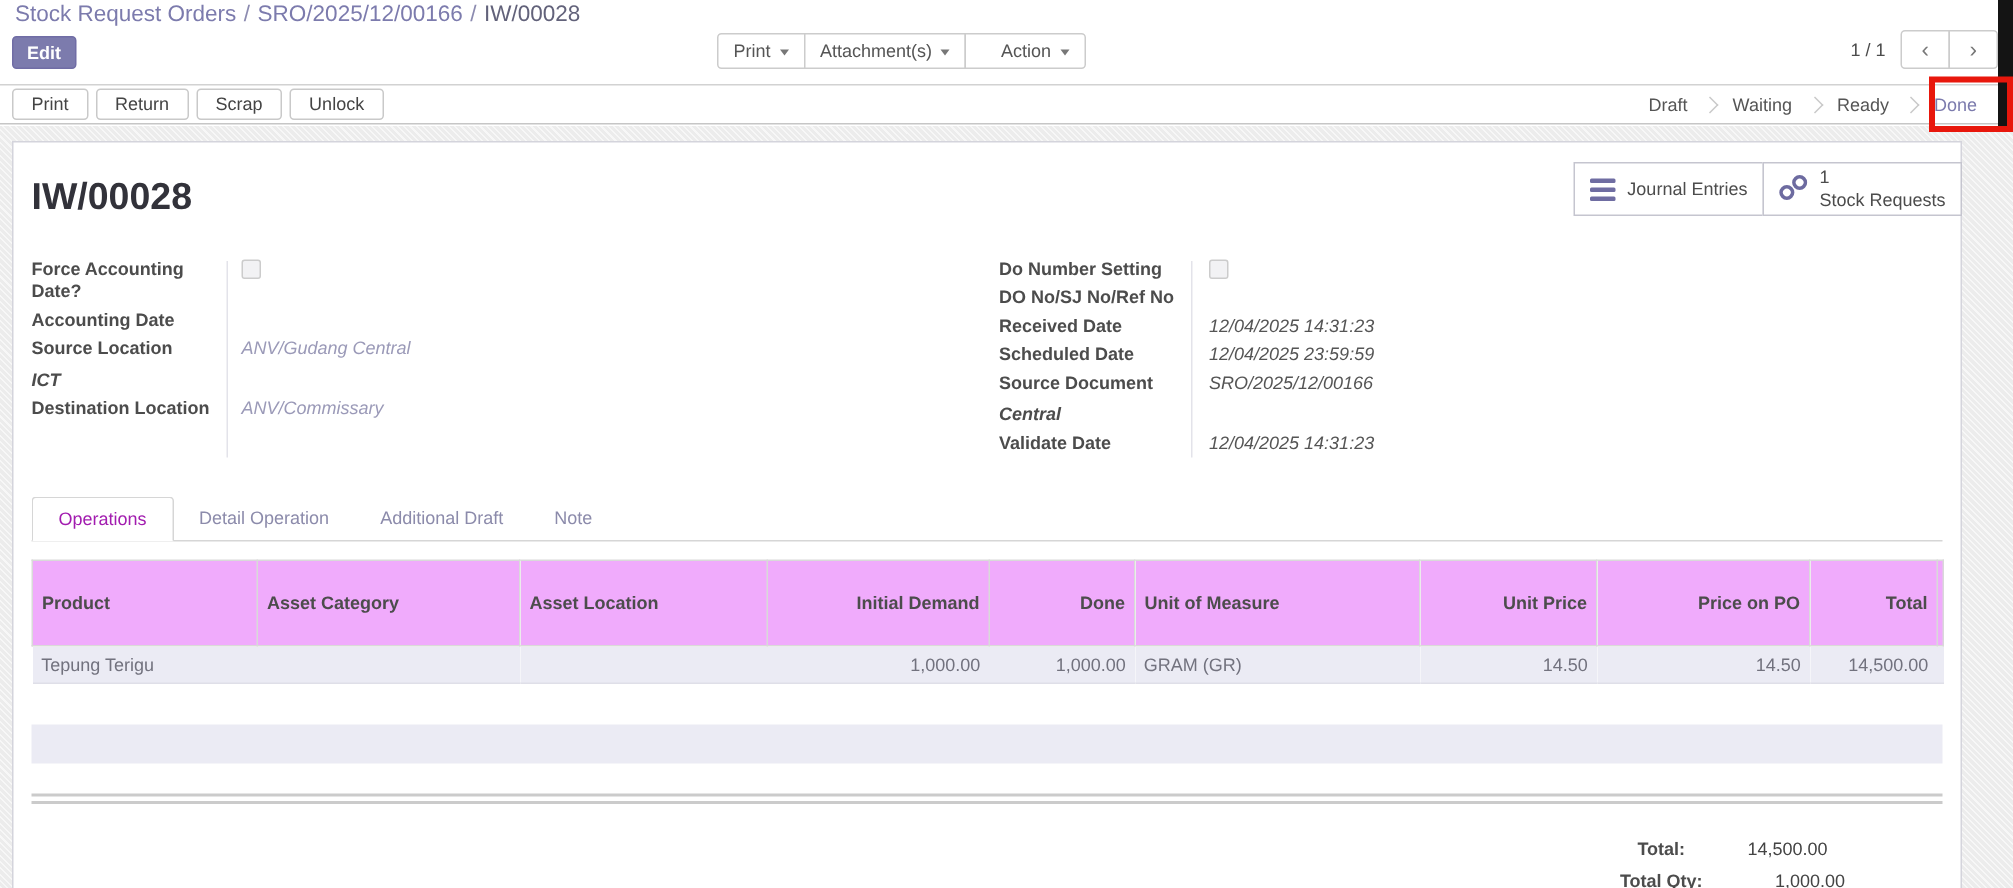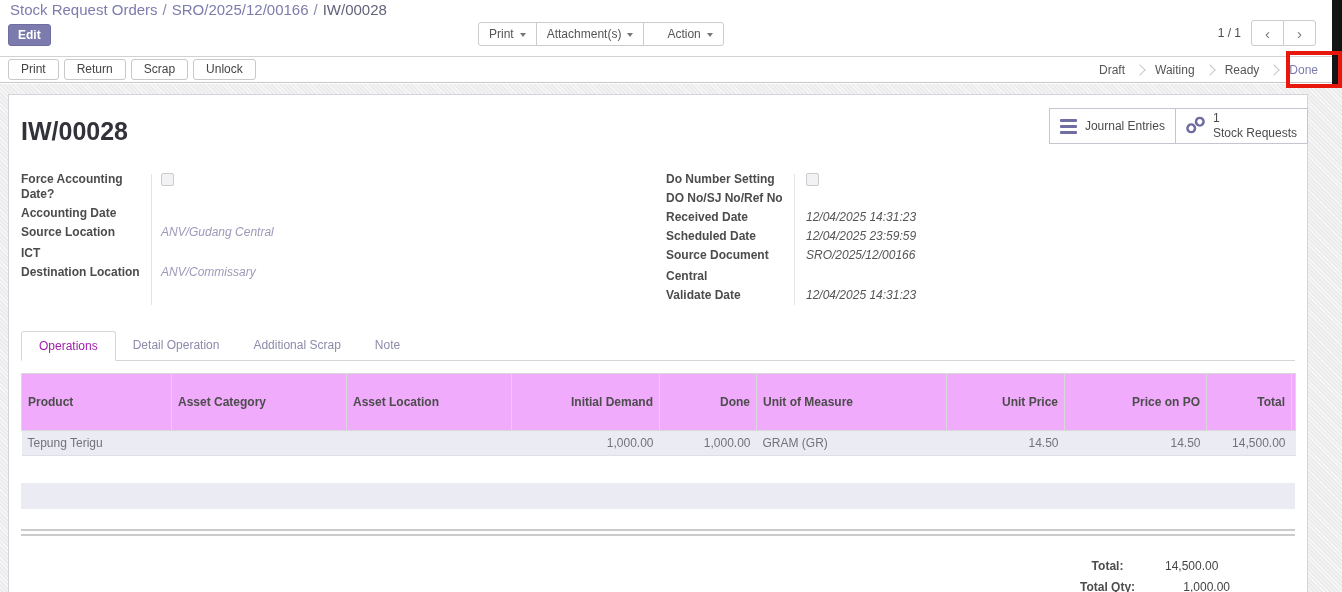--- a/index.html
+++ b/index.html
@@ -3,21 +3,21 @@
 <meta charset="utf-8">
 <style>
   * { margin:0; padding:0; box-sizing:border-box; }
   html,body { width:1342px; height:592px; overflow:hidden; }
   body {
     font-family:"Liberation Sans", sans-serif;
     font-size:12px; color:#4c4c4c; background:#fff; position:relative;
   }
 
   
-  .control-panel { position:absolute; top:0; left:0; right:16px; height:56px; background:#fff; }
+  .control-panel { position:absolute; top:0; left:0; right:0; height:56px; background:#fff; }
   .breadcrumb { position:absolute; left:10px; top:1px; font-size:15px; }
   .crumb-link { color:#7c7bad; cursor:pointer; }
   .crumb-sep { color:#8c8bb0; padding:0 5px; }
   .crumb-active { color:#62627a; }
   .edit-btn {
     position:absolute; left:8px; top:24px; background:#7c7bad; border:1px solid #706da5;
     color:#fff; font-size:12px; font-weight:bold; padding:3px 9px; border-radius:3px; cursor:pointer;
   }
   .center-group { position:absolute; left:478px; top:22px; display:flex; }
   .cp-btn {
@@ -71,21 +71,21 @@
   .two-line { display:flex; flex-direction:column; line-height:1.25; text-align:left; }
 
   
   .fields { display:flex; margin-top:26px; }
   .fcol { position:relative; }
   .fcol::before { content:""; position:absolute; top:2px; bottom:2px; left:130px; width:1px; background:#e3e3ea; }
   .fcol-left { width:645px; }
   .fcol-right { width:500px; }
   .fcol-right::before { left:128px; }
   .frow { display:flex; margin-bottom:4px; min-height:15px; align-items:flex-start; }
-  .frow.gap-top { margin-top:6px; }
+  .frow.gap-top { margin-top:6px;font-style:italic; }
   .flabel { width:122px; font-weight:bold; color:#4c4c4c; font-size:12px; line-height:15px; flex-shrink:0; }
   .fvalue { margin-left:18px; font-size:12px; color:#555; line-height:15px;font-style:italic; }
   .fvalue.link { color:#9b9ab8; cursor:pointer; }
   .checkbox { width:13px; height:13px; border:1px solid #ccc; background:#f2f2f4; border-radius:2px; margin-left:18px; margin-top:1px; flex-shrink:0; }
 
   
   .tabs { display:flex; margin-top:24px; border-bottom:1px solid #d6d6d6; }
   .tab { padding:7px 17px; font-size:12px; color:#8c8bab; cursor:pointer; margin-bottom:-1px; }
   .tab.active { background:#fff; border:1px solid #d6d6d6; border-bottom:1px solid #fff; border-radius:3px 3px 0 0; color:#a21caf; }
 
@@ -253,21 +253,21 @@
       <div class="frow">
         <span class="flabel">Validate Date</span>
         <span class="fvalue">12/04/2025 14:31:23</span>
       </div>
     </div>
   </div>
 
   <div class="tabs">
     <div class="tab active">Operations</div>
     <div class="tab">Detail Operation</div>
-    <div class="tab">Additional Scrap</div>
+    <div class="tab">Additional Draft</div>
     <div class="tab">Note</div>
   </div>
 
   <table class="optable">
     <colgroup>
       <col style="width:150px">
         <col style="width:175px">
         <col style="width:165px">
         <col style="width:148px">
         <col style="width:97px">

